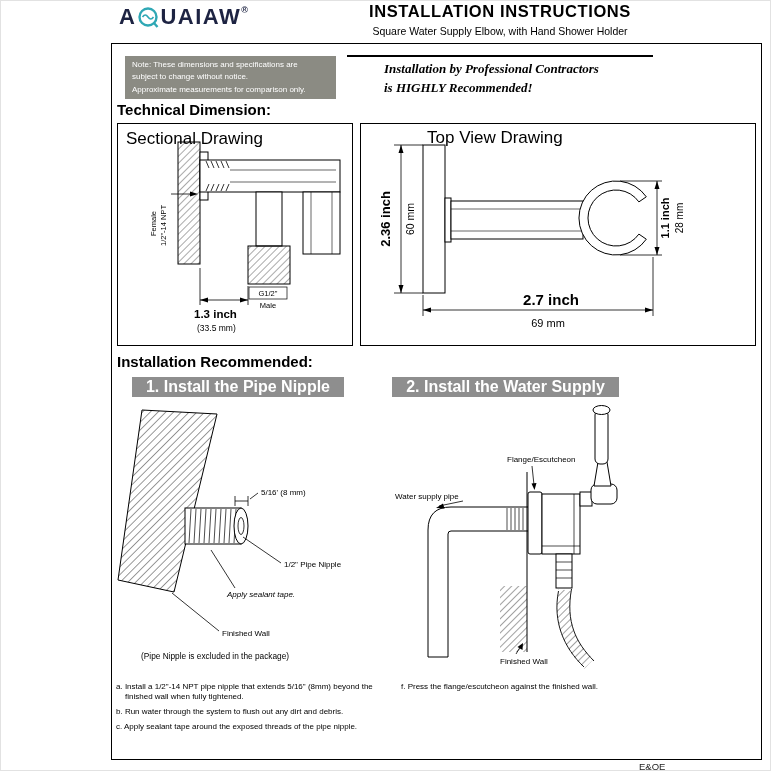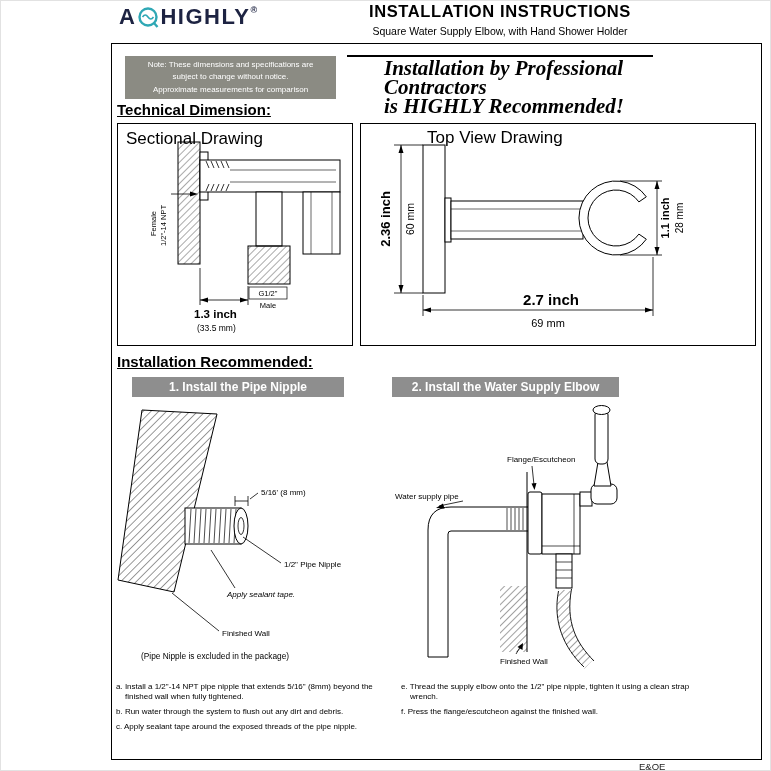--- a/index.html
+++ b/index.html
@@ -15,36 +15,36 @@
   .logo-q { margin:2px 1px 0 1px; }
   .logo-q svg { display:block; }
   .logo-reg { font-size:9px; font-weight:bold; color:#1d2342; margin-top:1px; }
   .title-block { position:absolute; left:346px; top:1px; width:306px; text-align:center;
                  border-bottom:2px solid #000; padding-bottom:18px; }
   .doc-title { font-size:16.5px; font-weight:bold; letter-spacing:.6px; }
   .doc-subtitle { font-size:10.5px; margin-top:4px; }
   
   .main-box { position:absolute; left:110px; top:42px; width:651px; height:717px; border:1px solid #000; }
   .note-box { position:absolute; left:13px; top:12px; width:211px; height:43px;
-              background:var(--note-bg,#8b8b83); color:#fff; font-size:8px; line-height:12.4px; padding:3px 20px;text-align:center; }
+              background:var(--note-bg,#8b8b83); color:#fff; font-size:8px; line-height:12.4px; padding:3px 7px; }
   .recommendation { position:absolute; left:272px; top:15px; width:310px;
                     font-family:"Liberation Serif", serif; font-style:italic; font-weight:bold;
-                    font-size:21px; line-height:19px; }
-  .sec-heading { position:absolute; font-size:15px; font-weight:bold;text-decoration:underline; }
+                    font-size:13px; line-height:19px; }
+  .sec-heading { position:absolute; font-size:15px; font-weight:bold; }
   .h-tech { left:5px; top:57px; }
   .h-install { left:5px; top:309px; }
   .draw-box { position:absolute; border:1px solid #000; background:#fff; }
   .box-sectional { left:5px; top:79px; width:236px; height:223px; }
   .box-topview { left:248px; top:79px; width:396px; height:223px; }
   .draw-box svg { position:absolute; left:0; top:0; }
   .draw-title { position:absolute; font-size:17px; }
   .t-sectional { left:8px; top:5px; }
   .t-topview { left:66px; top:4px; }
   .step-bar { position:absolute; height:20px; background:var(--bar-bg,#8e8e8e); color:#fff;
-              font-weight:bold; font-size:12px; text-align:center; line-height:20px; }
+              font-weight:bold; font-size:16px; text-align:center; line-height:20px; }
   .bar1 { left:20px; top:333px; width:212px; }
   .bar2 { left:280px; top:333px; width:227px; }
   .svg-step1 { position:absolute; left:3px; top:356px; }
   .svg-step2 { position:absolute; left:281px; top:356px; }
   .steps { position:absolute; font-size:8px; line-height:10px; }
   .steps-left { left:4px; top:638px; width:270px; }
   .steps-right { left:289px; top:638px; width:300px; }
   .step-item { padding-left:9px; text-indent:-9px; margin-bottom:5px; }
   .eoe { position:absolute; left:616px; top:760px; font-size:9.5px; color:#222;margin-left:22px; }
   svg text { font-family:"Liberation Sans", sans-serif; fill:#000; }
@@ -56,21 +56,21 @@
 
   <div class="logo">
     <span class="logo-text">A</span>
     <span class="logo-q">
       <svg width="22" height="23" viewBox="0 0 22 23">
         <circle cx="11" cy="11" r="8.5" fill="none" style="stroke:var(--accent-teal,#2fa8b5)" stroke-width="2.4"></circle>
         <path d="M5.5,11 q2.8,-4 5.5,0 q2.8,4 5.5,0" fill="none" style="stroke:var(--accent-teal,#2fa8b5)" stroke-width="1.6"></path>
         <line x1="16.5" y1="16.5" x2="20.5" y2="21" style="stroke:var(--accent-teal,#2fa8b5)" stroke-width="2.4"></line>
       </svg>
     </span>
-    <span class="logo-text">HIGHLY</span>
+    <span class="logo-text">UAIAW</span>
     <span class="logo-reg">®</span>
   </div>
 
   <div class="title-block">
     <div class="doc-title">INSTALLATION INSTRUCTIONS</div>
     <div class="doc-subtitle">Square Water Supply Elbow, with Hand Shower Holder</div>
   </div>
 
   <div class="main-box">
 
@@ -272,19 +272,18 @@
       <line x1="123" y1="254" x2="127.5" y2="246.5" stroke="#000" stroke-width="0.8"></line>
       <polygon points="130,243 129.5,250 124.5,247" fill="#000"></polygon>
     </svg>
 
     <div class="steps steps-left">
       <div class="step-item">a. Install a 1/2"-14 NPT pipe nipple that extends 5/16" (8mm) beyond the finished wall when fully tightened.</div>
       <div class="step-item">b. Run water through the system to flush out any dirt and debris.</div>
       <div class="step-item">c. Apply sealant tape around the exposed threads of the pipe nipple.</div>
     </div>
     <div class="steps steps-right">
-      <div class="step-item">e. Thread the supply elbow onto the 1/2" pipe nipple, tighten it using a clean strap wrench.</div>
       <div class="step-item">f. Press the flange/escutcheon against the finished wall.</div>
     </div>
   </div>
 
   <div class="eoe">E&amp;OE</div>
 </div>
 
 </body></html>

